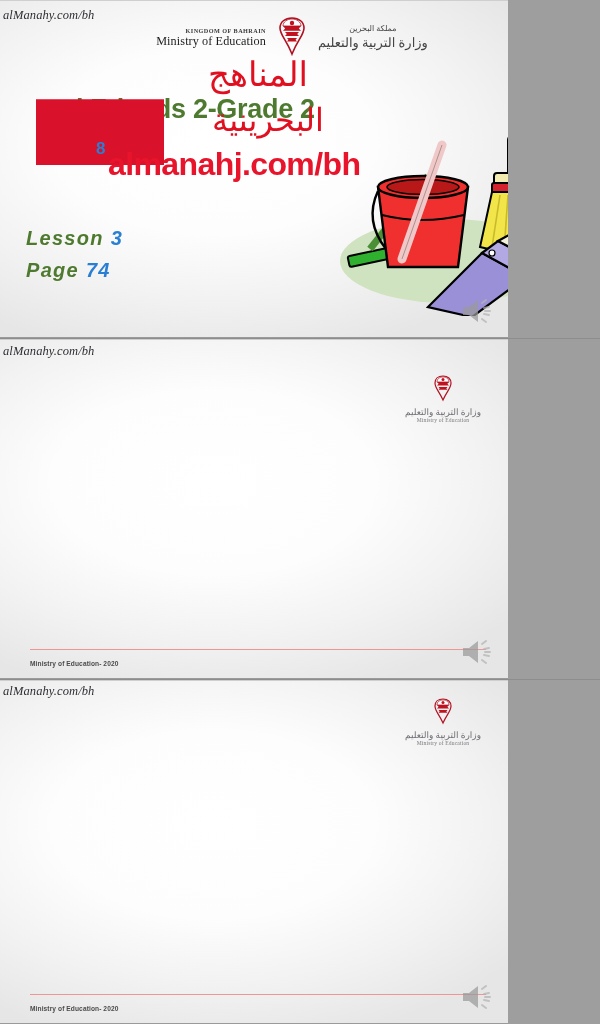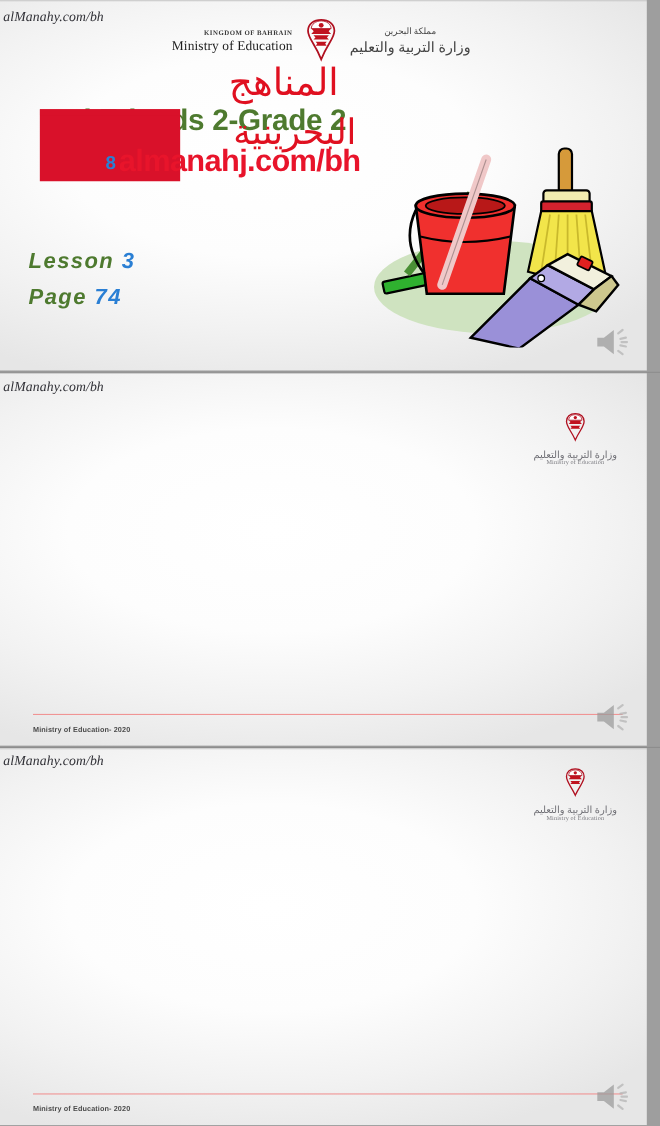--- a/index.html
+++ b/index.html
@@ -17,21 +17,21 @@
     width: 600px;
     height: 1024px;
     display: flex;
     flex-direction: column;
     background: #9e9e9e;
   }
 
   
   .slide {
     position: relative;
-    width: 588px;
+    width: 508px;
     overflow: hidden;
     background:
       radial-gradient(ellipse 75% 65% at 42% 42%, #ffffff 0%, #fdfdfd 42%, #f2f2f2 72%, #e6e6e6 100%);
     border-top: 1px solid #cfcfcf;
     border-bottom: 1px solid #9a9a9a;
     flex: none;
   }
   .slide.s1 { height: 338px; }
   .slide.s2 { height: 340px; }
   .slide.s3 { height: 344px; }
@@ -210,22 +210,22 @@
     top: 138px;
     font-size: 17px;
     font-weight: bold;
     color: #2a7fd4;
     z-index: 8;
   }
 
   .s1-site {
     position: absolute;
     left: 108px;
-    top: 129px;
-    font-size: 28px;
+    top: 145px;
+    font-size: 32px;
     font-weight: bold;
     color: #e8142b;
     letter-spacing: -0.6px;
     white-space: nowrap;
     z-index: 8;
   }
 
   .s1-tidy {
     position: absolute;
     left: 34px;

